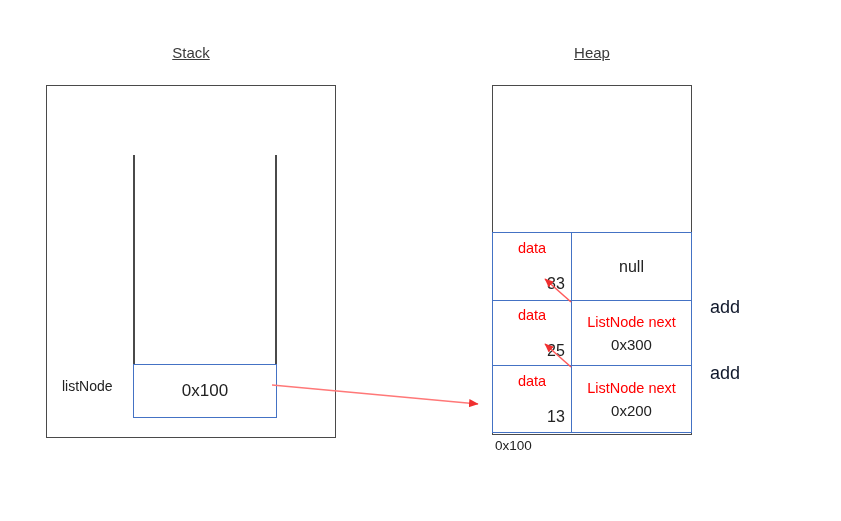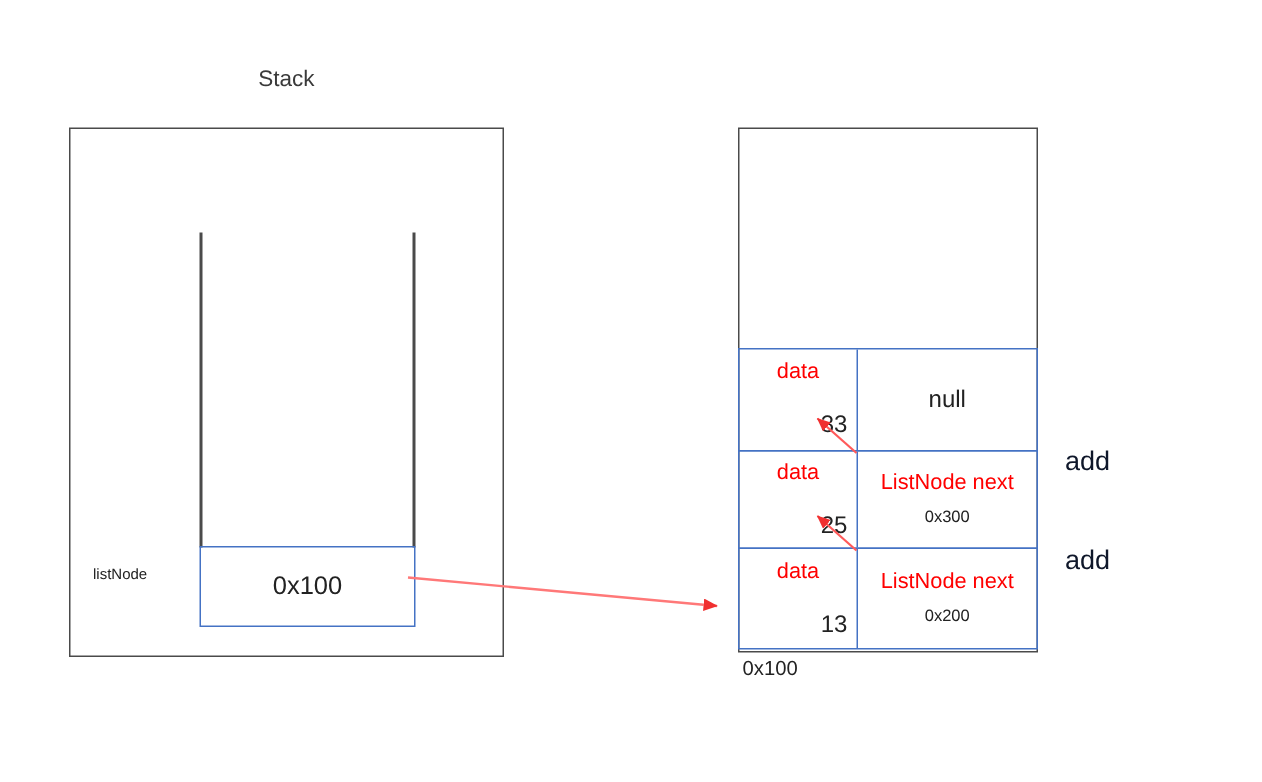--- a/index.html
+++ b/index.html
@@ -23,20 +23,21 @@
   }
   .abs { position: absolute; }
 
   
   .region-title {
     font-size: 15px;
     color: #3a3a3a;
     text-align: center;
     line-height: 20px;
     white-space: nowrap;
+    text-decoration: underline;
   }
   #stack-title { left: 46px; top: 43px; width: 290px; }
   #heap-title  { left: 492px; top: 43px; width: 200px; }
 
   
   .region-box {
     border: 1.6px solid #4a4a4a;
     background: transparent;
     box-sizing: border-box;
   }
@@ -47,21 +48,21 @@
   .frame-wall {
     background: #4a4a4a;
     width: 1.6px;
   }
   #frame-wall-left  { left: 133px; top: 155px; height: 210px; }
   #frame-wall-right { left: 275px; top: 155px; height: 210px; }
 
   
   #listnode-label {
     left: 62px; top: 378px;
-    font-size: 10px;
+    font-size: 14px;
     color: #222;
     white-space: nowrap;
   }
   #listnode-slot {
     left: 133px; top: 364px;
     width: 144px; height: 54px;
     border: 1.4px solid #4472c4;
     box-sizing: border-box;
     display: flex;
     align-items: center;
@@ -117,21 +118,21 @@
     font-size: 16px;
     margin-left: 48px;
   }
   .null-value {
     color: #222;
     font-size: 16px;
     line-height: 20px;
   }
   .next-addr {
     color: #222;
-    font-size: 11px;
+    font-size: 15px;
     line-height: 18px;
     margin-top: 4px;
   }
 
   
   #heap-base-addr {
     left: 495px; top: 438px;
     font-size: 13.5px;
     color: #222;
     white-space: nowrap;
@@ -153,20 +154,21 @@
     width: 841px; height: 521px;
     pointer-events: none;
   }
 </style>
 </head>
 <body>
 
 <div id="canvas">
 
   <div class="abs region-title" id="stack-title">Stack</div>
+  <div class="abs region-title" id="heap-title">Heap</div>
 
   <div class="abs region-box" id="stack-box"></div>
   <div class="abs frame-wall" id="frame-wall-left"></div>
   <div class="abs frame-wall" id="frame-wall-right"></div>
 
   <div class="abs" id="listnode-label">listNode</div>
   <div class="abs" id="listnode-slot">
     <span class="slot-value">0x100</span>
   </div>
 

